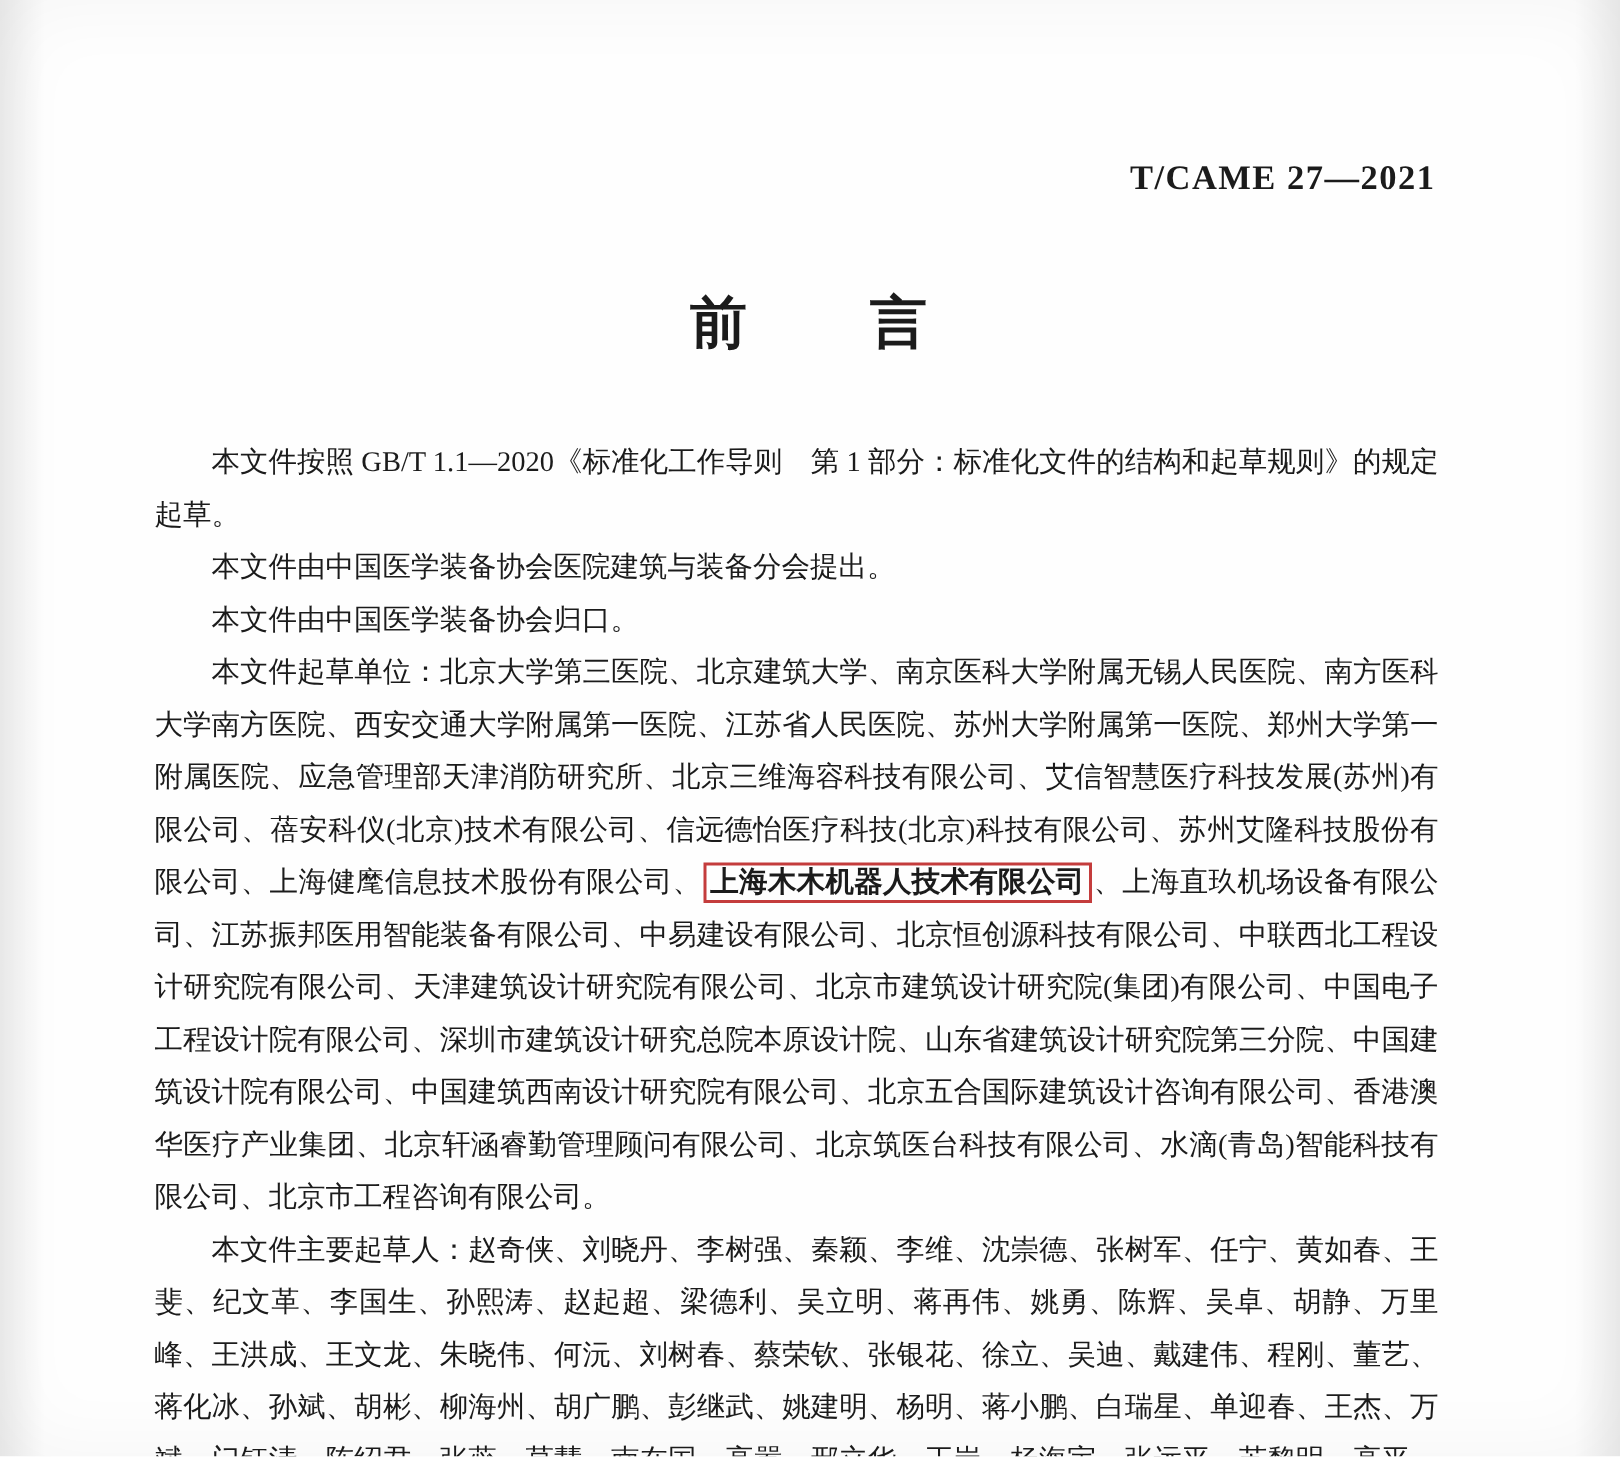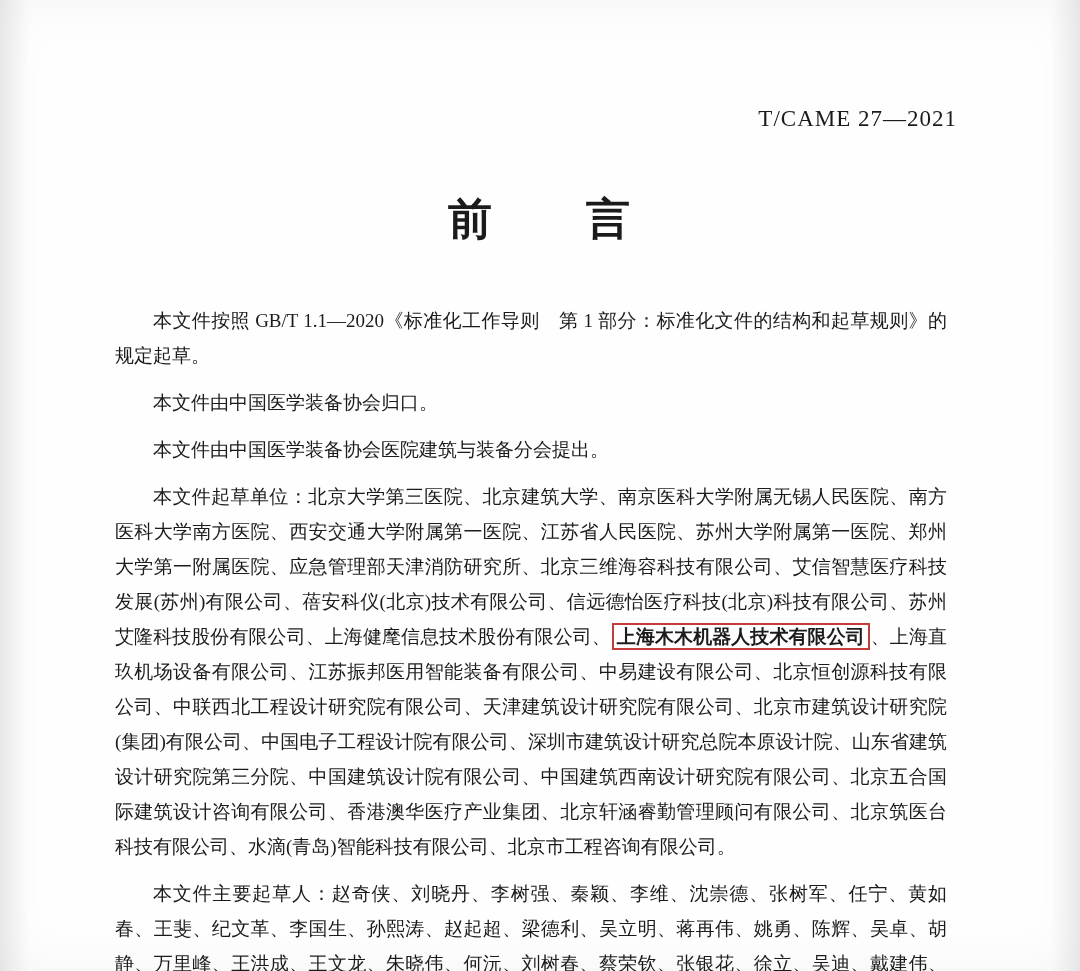--- a/index.html
+++ b/index.html
@@ -27,48 +27,48 @@
     pointer-events: none;
   }
   .page::before { left: 0;  background: linear-gradient(to right, rgba(0,0,0,0.07), rgba(0,0,0,0)); }
   .page::after  { right: 0; background: linear-gradient(to left,  rgba(0,0,0,0.07), rgba(0,0,0,0)); }
 
   .doc-number {
     position: absolute;
     top: 106px;
     right: 123px;
     font-size: 23px;
-    font-weight: normal;
+    font-weight: bold;
     letter-spacing: 1px;
     white-space: nowrap;
   }
   .fore-title {
     position: absolute;
     top: 190px;
     left: 0;
     width: 100%;
     margin: 0;
     text-align: center;
-    font-size: 44px;
+    font-size: 38px;
     font-weight: bold;
     letter-spacing: 2px;
   }
   .body-text {
     position: absolute;
     left: 103px;
     top: 291px;
     width: 856px;
     font-size: 19px;
     line-height: 35px;
     text-align: justify;
     text-justify: inter-ideograph;
     word-break: break-all;
   }
   .body-text p {
-    margin: 12px;
+    margin: 0;
     text-indent: 2em;
   }
   .red-box {
     border: 2px solid var(--highlight-color, #c43c3c);
     padding: 1px 3px;
     margin: 0 1px;
     font-weight: bold;
   }
 </style>
 </head>
@@ -77,22 +77,22 @@
 <div class="page">
 
   <div class="doc-number">T/CAME 27—2021</div>
 
   <h1 class="fore-title">前　　言</h1>
 
   <div class="body-text">
 
     <p>本文件按照 GB/T 1.1—2020《标准化工作导则　第 1 部分：标准化文件的结构和起草规则》的规定起草。</p>
 
+    <p>本文件由中国医学装备协会医院建筑与装备分会提出。</p>
+
     <p>本文件由中国医学装备协会归口。</p>
-
-    <p>本文件由中国医学装备协会医院建筑与装备分会提出。</p>
 
     <p><span>本文件起草单位：北京大学第三医院、北京建筑大学、南京医科大学附属无锡人民医院、南方医科大学南方医院、西安交通大学附属第一医院、江苏省人民医院、苏州大学附属第一医院、郑州大学第一附属医院、应急管理部天津消防研究所、北京三维海容科技有限公司、艾信智慧医疗科技发展(苏州)有限公司、蓓安科仪(北京)技术有限公司、信远德怡医疗科技(北京)科技有限公司、苏州艾隆科技股份有限公司、上海健麾信息技术股份有限公司、</span><span class="red-box">上海木木机器人技术有限公司</span><span>、上海直玖机场设备有限公司、江苏振邦医用智能装备有限公司、中易建设有限公司、北京恒创源科技有限公司、中联西北工程设计研究院有限公司、天津建筑设计研究院有限公司、北京市建筑设计研究院(集团)有限公司、中国电子工程设计院有限公司、深圳市建筑设计研究总院本原设计院、山东省建筑设计研究院第三分院、中国建筑设计院有限公司、中国建筑西南设计研究院有限公司、北京五合国际建筑设计咨询有限公司、香港澳华医疗产业集团、北京轩涵睿勤管理顾问有限公司、北京筑医台科技有限公司、水滴(青岛)智能科技有限公司、北京市工程咨询有限公司。</span></p>
 
     <p>本文件主要起草人：赵奇侠、刘晓丹、李树强、秦颖、李维、沈崇德、张树军、任宁、黄如春、王斐、纪文革、李国生、孙熙涛、赵起超、梁德利、吴立明、蒋再伟、姚勇、陈辉、吴卓、胡静、万里峰、王洪成、王文龙、朱晓伟、何沅、刘树春、蔡荣钦、张银花、徐立、吴迪、戴建伟、程刚、董艺、蒋化冰、孙斌、胡彬、柳海州、胡广鹏、彭继武、姚建明、杨明、蒋小鹏、白瑞星、单迎春、王杰、万斌、门钰清、陈绍君、张蕊、莫慧、南在国、高嚣、邢立华、王岗、杨海宇、张远平、苏黎明、高平、郭雯、邓颖、刘祺、于磊、张渊、位珍。</p>
 
   </div>
 </div>
 
 </body></html>

